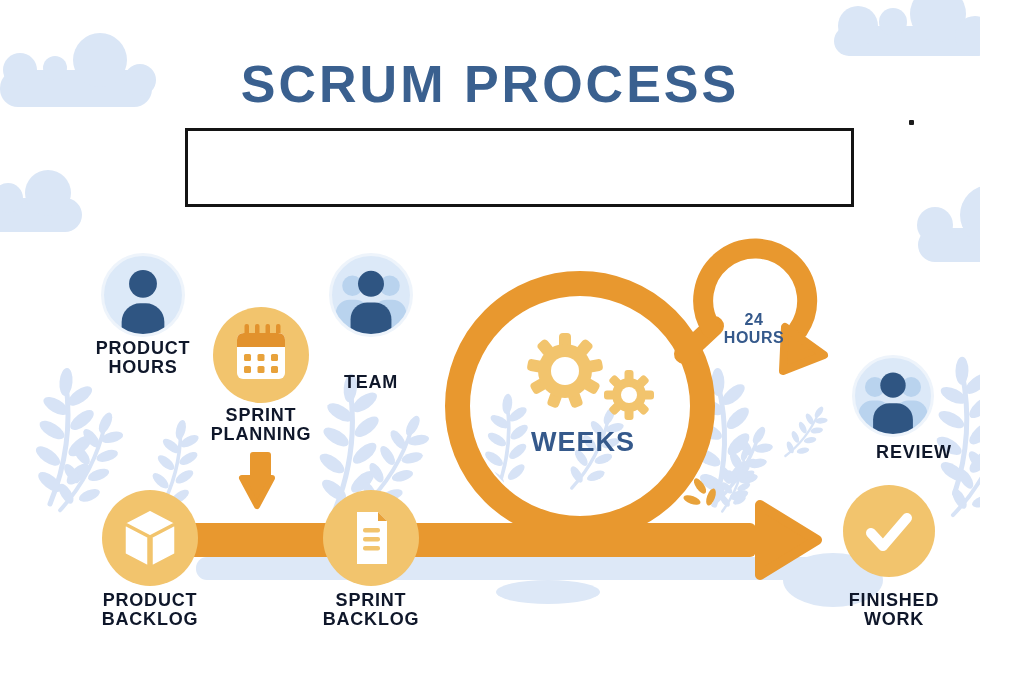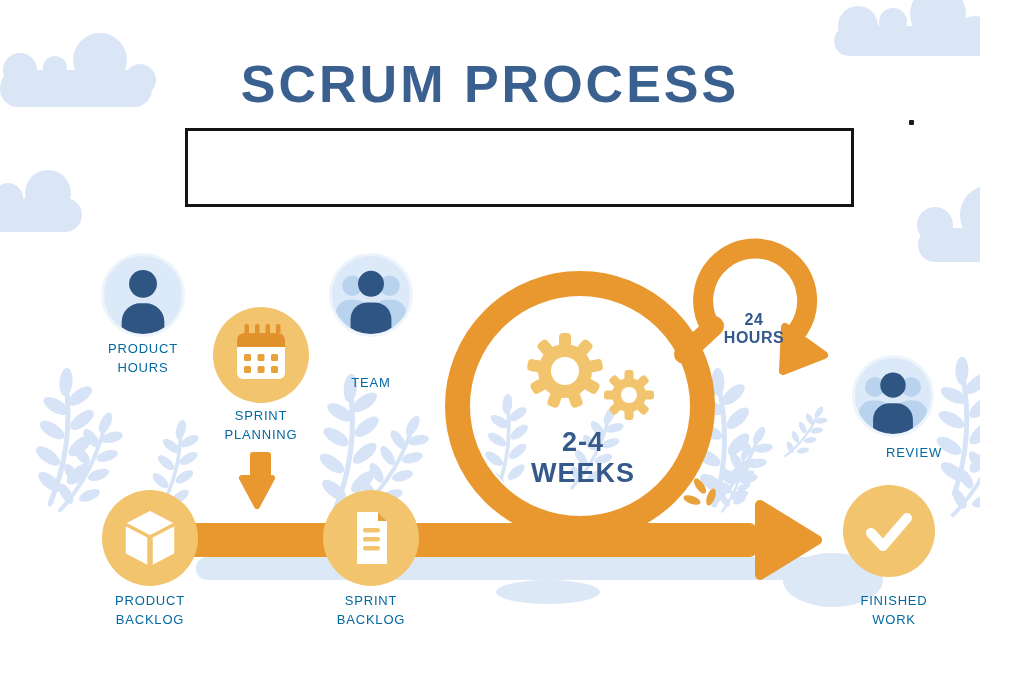--- a/index.html
+++ b/index.html
@@ -26,22 +26,22 @@
     width:5px; height:5px; background:#1b1b1b; border-radius:1px;
   }
   .node{
     position:absolute; z-index:3; border-radius:50%; overflow:hidden;
   }
   .node svg{position:absolute; left:0; top:0; width:100%; height:100%;}
   .blue-node{background:#DCE9F8; border:3px solid #EEF4FB; box-sizing:border-box;}
   .gold-node{background:#F2C46D;}
   .lbl{
     position:absolute; z-index:4; transform:translateX(-50%);
-    text-align:center; color:#0369a1; font-weight:normal;
-    font-size:13px; line-height:19px; letter-spacing:0.8px; white-space:nowrap;
+    text-align:center; color:#0f172a; font-weight:bold;
+    font-size:18px; line-height:19px; letter-spacing:0.8px; white-space:nowrap;
   }
   .weeks-lbl{
     position:absolute; z-index:4; transform:translateX(-50%);
     left:583px; top:427px; text-align:center; color:#35598B;
     font-weight:bold; font-size:27px; line-height:31px; letter-spacing:1px; white-space:nowrap;
   }
   .hours-lbl{
     position:absolute; z-index:4; transform:translateX(-50%);
     left:754px; top:283px; text-align:center; color:#35598B;
     font-weight:bold; font-size:16px; line-height:18px; letter-spacing:0.5px; white-space:nowrap;margin-top:28px;
@@ -291,21 +291,20 @@
     <svg viewBox="0 0 92 92">
       <path d="M28,48 L40,61 L64,33" fill="none" stroke="#ffffff" stroke-width="10" stroke-linecap="round" stroke-linejoin="round"></path>
     </svg>
   </div>
   <div class="lbl" style="left:894px; top:591px;">
     <div>FINISHED</div>
     <div>WORK</div>
   </div>
 
   <div class="weeks-lbl">
-    <div>2-4</div>
     <div>WEEKS</div>
   </div>
 
   <div class="hours-lbl">
     <div>24</div>
     <div>HOURS</div>
   </div>
 
 </div>
 

